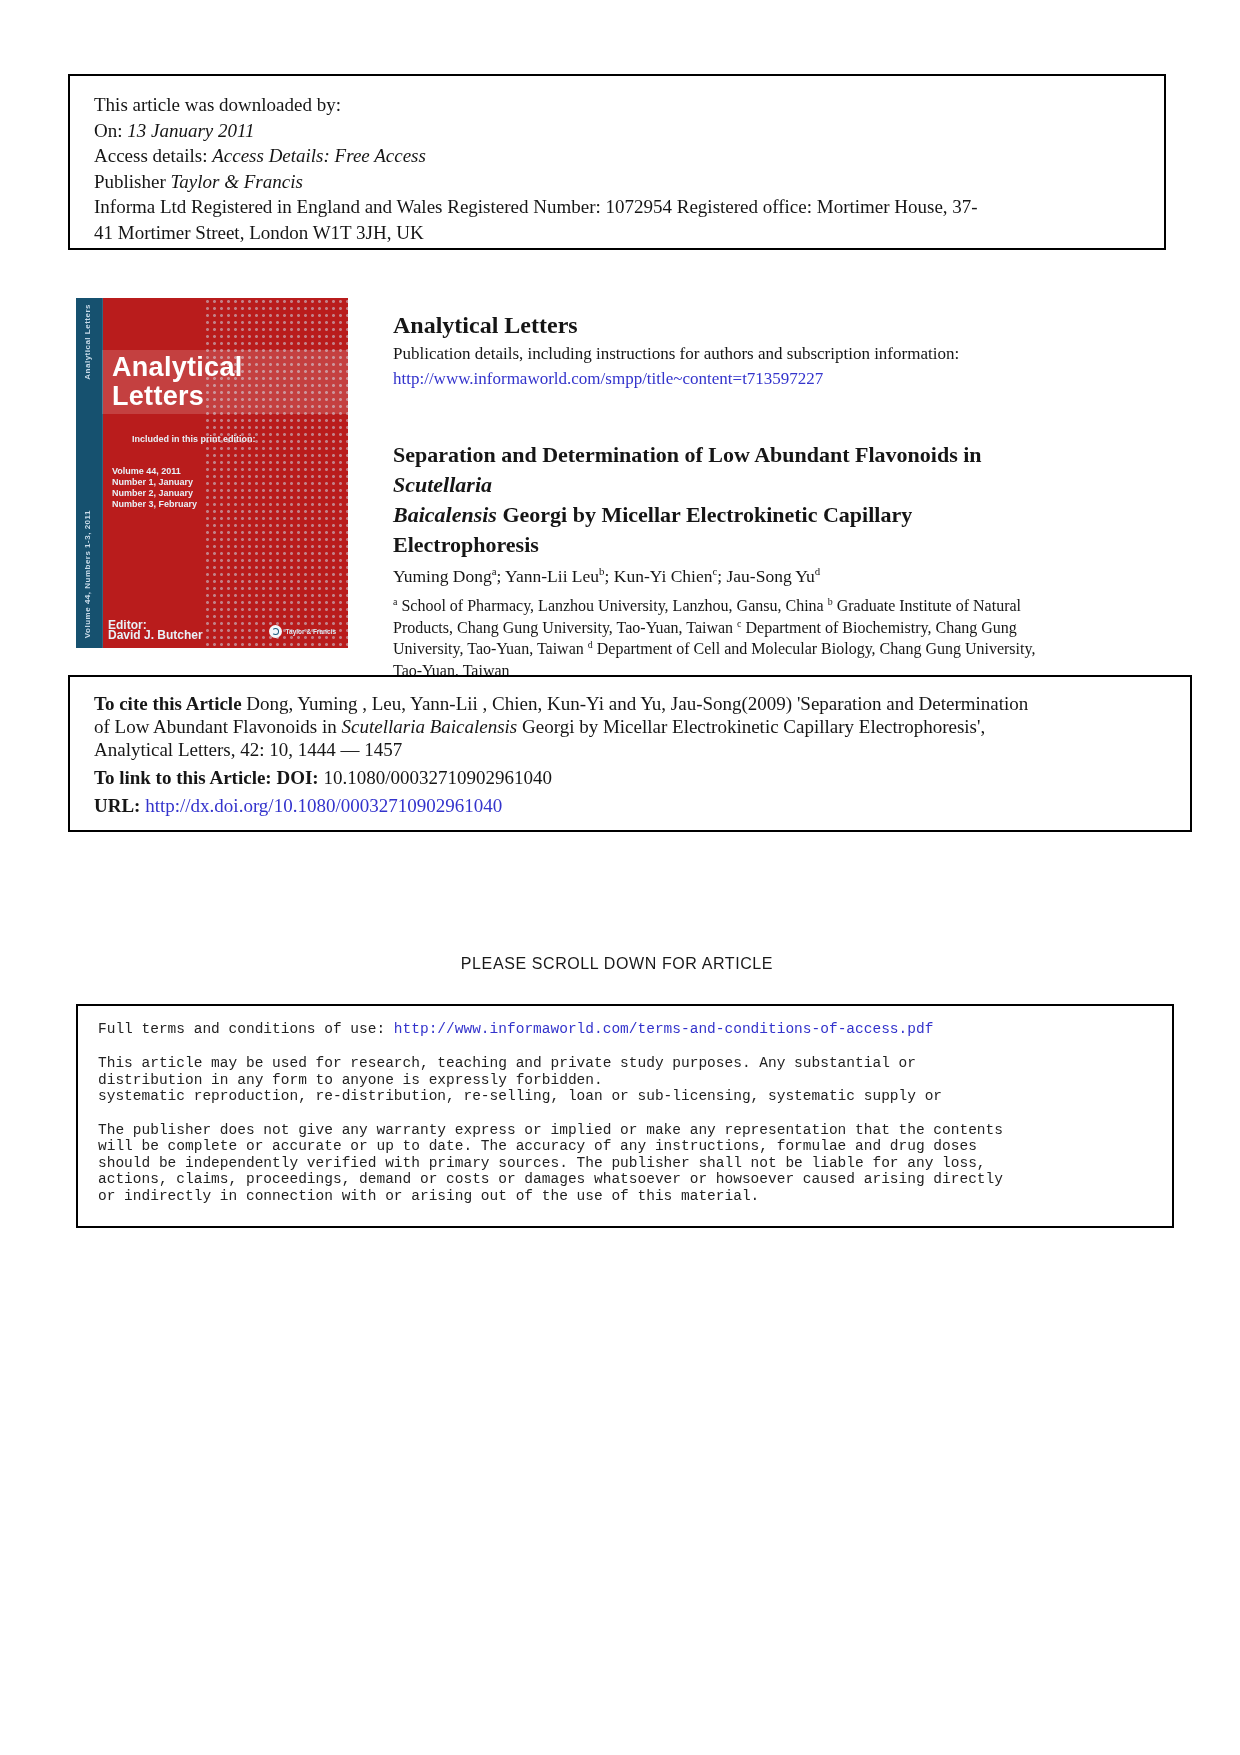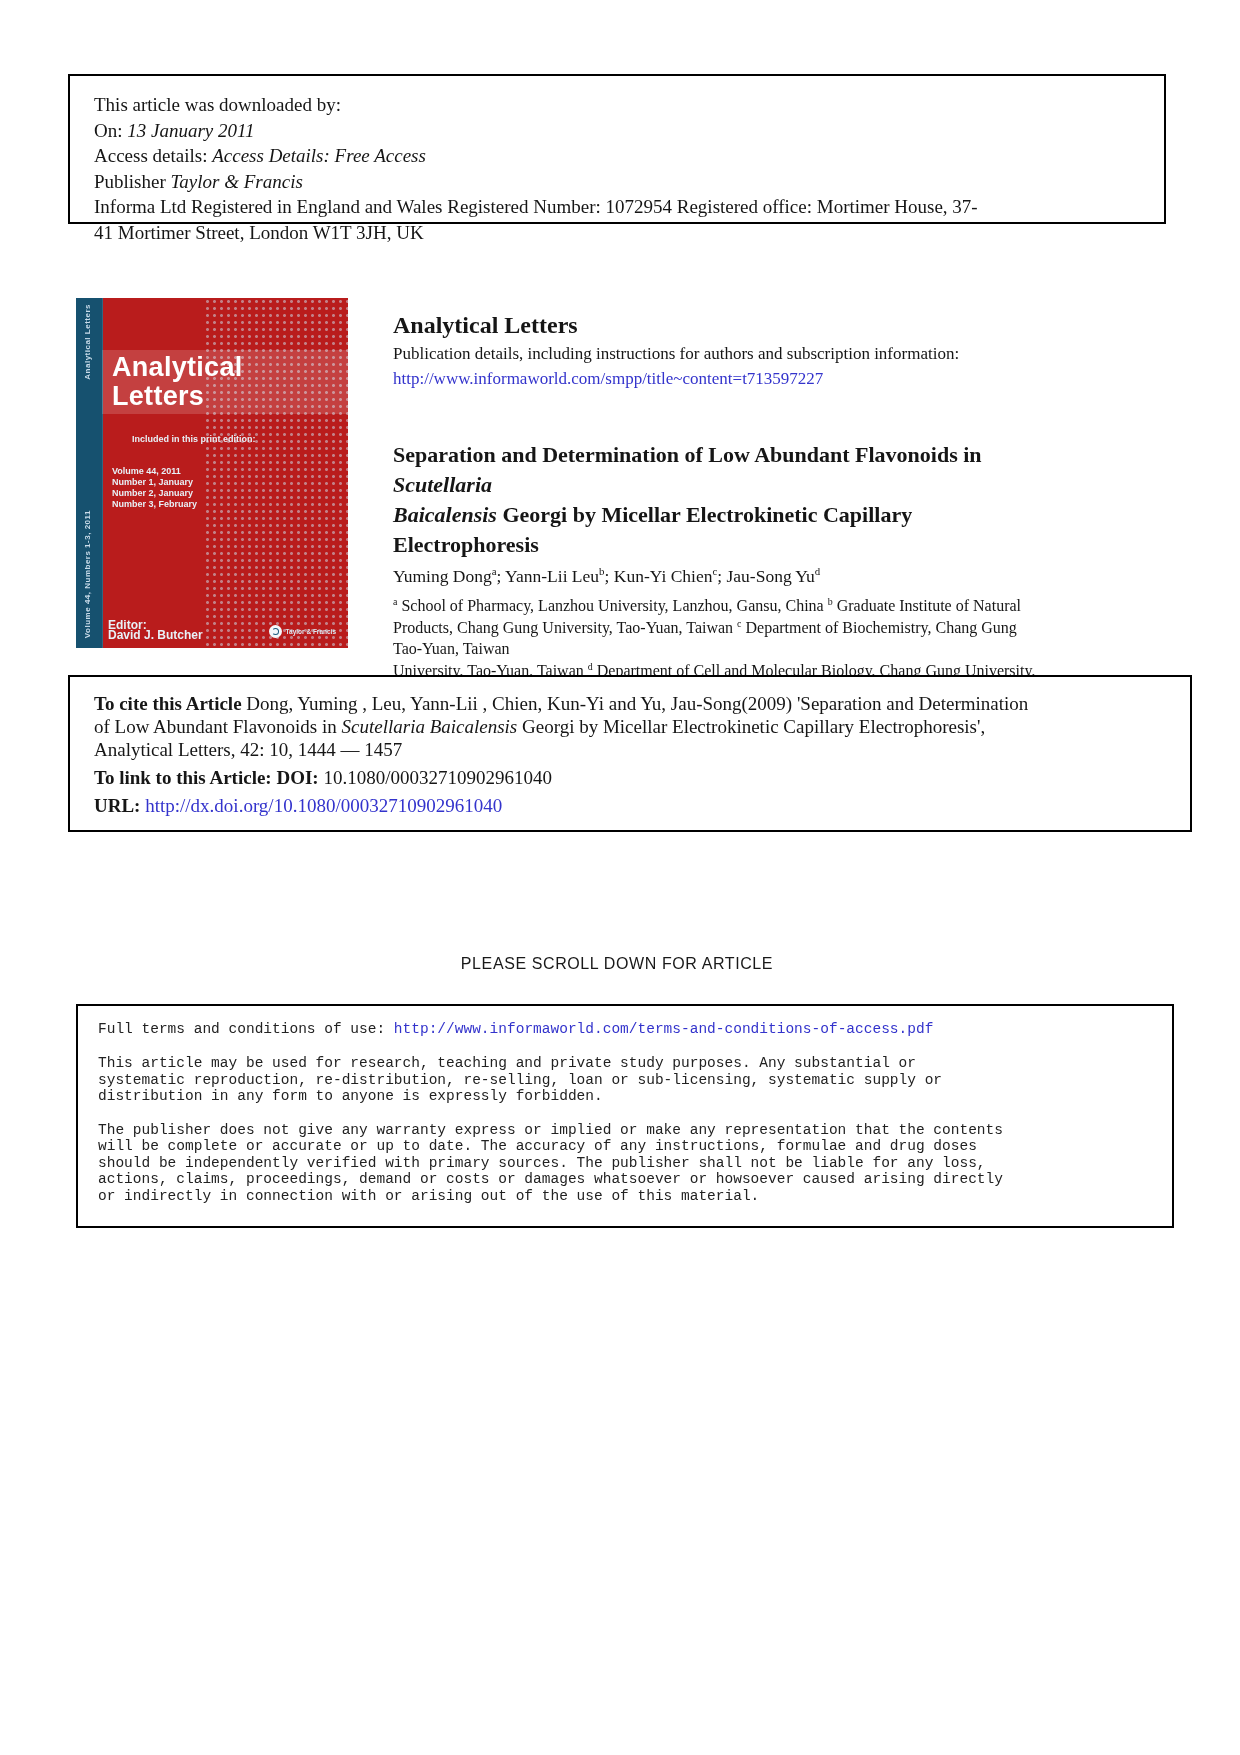--- a/index.html
+++ b/index.html
@@ -1,21 +1,21 @@
 <!DOCTYPE html>
 <html><head>
 <meta charset="utf-8">
 <style>
   html,body{margin:0;padding:0;background:#ffffff;}
   .page{position:relative;width:1240px;height:1755px;background:#fff;
         font-family:"Liberation Serif",serif;color:#161616;overflow:hidden;}
   .box{position:absolute;border:2px solid #000;box-sizing:border-box;background:#fff;}
 
   
-  .top-box{left:68px;top:74px;width:1098px;height:150px;padding:16px 24px;
+  .top-box{left:68px;top:74px;width:1098px;height:176px;padding:16px 24px;
            font-size:19px;}
   .top-box .tline{line-height:25.5px;white-space:nowrap;}
 
   
   .cover{position:absolute;left:76px;top:298px;width:272px;height:350px;
          background:#b91c1c;overflow:hidden;font-family:"Liberation Sans",sans-serif;}
   .cover-dots{position:absolute;left:47%;top:0;right:0;bottom:0;
          background-image:radial-gradient(rgba(205,228,242,0.5) 1.2px, rgba(0,0,0,0) 1.7px);
          background-size:7px 7px;}
   .cover-spine{position:absolute;left:0;top:0;bottom:0;width:26px;background:#16516f;
@@ -120,43 +120,43 @@
 
   <div class="journal-text">
     <div class="journal-name">Analytical Letters</div>
     <div class="pub-details">Publication details, including instructions for authors and subscription information:</div>
     <a class="j-link">http://www.informaworld.com/smpp/title~content=t713597227</a>
     <h1 class="article-title"><span>Separation and Determination of Low Abundant Flavonoids in </span><span class="sg-i">Scutellaria</span><br><span class="sg-i">Baicalensis</span><span> Georgi by Micellar Electrokinetic Capillary Electrophoresis</span></h1>
     <div class="authors"><span>Yuming Dong</span><span class="sg-sup">a</span><span>; Yann-Lii Leu</span><span class="sg-sup">b</span><span>; Kun-Yi Chien</span><span class="sg-sup">c</span><span>; Jau-Song Yu</span><span class="sg-sup">d</span></div>
     <div class="affils">
         <div><span class="sg-sup">a</span><span> School of Pharmacy, Lanzhou University, Lanzhou, Gansu, China </span><span class="sg-sup">b</span><span> Graduate Institute of Natural</span></div>
         <div><span>Products, Chang Gung University, Tao-Yuan, Taiwan </span><span class="sg-sup">c</span><span> Department of Biochemistry, Chang Gung</span></div>
+        <div><span>University, Tao-Yuan, Taiwan </span><span class="sg-sup">d</span><span> Department of Cell and Molecular Biology, Chang Gung University,</span></div>
         <div><span>Tao-Yuan, Taiwan</span></div>
-        <div><span>University, Tao-Yuan, Taiwan </span><span class="sg-sup">d</span><span> Department of Cell and Molecular Biology, Chang Gung University,</span></div>
       </div>
   </div>
 
   <div class="box cite-box">
     <div class="cite-para">
         <div><span class="sg-b">To cite this Article </span><span>Dong, Yuming , Leu, Yann-Lii , Chien, Kun-Yi and Yu, Jau-Song(2009) 'Separation and Determination</span></div>
         <div><span>of Low Abundant Flavonoids in </span><span class="sg-i">Scutellaria Baicalensis</span><span> Georgi by Micellar Electrokinetic Capillary Electrophoresis',</span></div>
         <div><span>Analytical Letters, 42: 10, 1444 — 1457</span></div>
       </div>
     <div class="cite-line"><span class="sg-b">To link to this Article: DOI: </span><span>10.1080/00032710902961040</span></div>
     <div class="cite-line"><span class="sg-b">URL: </span><span class="sg-link">http://dx.doi.org/10.1080/00032710902961040</span></div>
   </div>
 
   <div class="scroll-notice">PLEASE SCROLL DOWN FOR ARTICLE</div>
 
   <div class="box terms-box">
     <div class="mono-line"><span>Full terms and conditions of use: </span><span class="sg-link">http://www.informaworld.com/terms-and-conditions-of-access.pdf</span></div>
     <div class="mono-para">
         <div>This article may be used for research, teaching and private study purposes. Any substantial or</div>
+        <div>distribution in any form to anyone is expressly forbidden.</div>
         <div>systematic reproduction, re-distribution, re-selling, loan or sub-licensing, systematic supply or</div>
-        <div>distribution in any form to anyone is expressly forbidden.</div>
       </div>
     <div class="mono-para">
         <div>The publisher does not give any warranty express or implied or make any representation that the contents</div>
         <div>will be complete or accurate or up to date. The accuracy of any instructions, formulae and drug doses</div>
         <div>should be independently verified with primary sources. The publisher shall not be liable for any loss,</div>
         <div>actions, claims, proceedings, demand or costs or damages whatsoever or howsoever caused arising directly</div>
         <div>or indirectly in connection with or arising out of the use of this material.</div>
       </div>
   </div>
 

